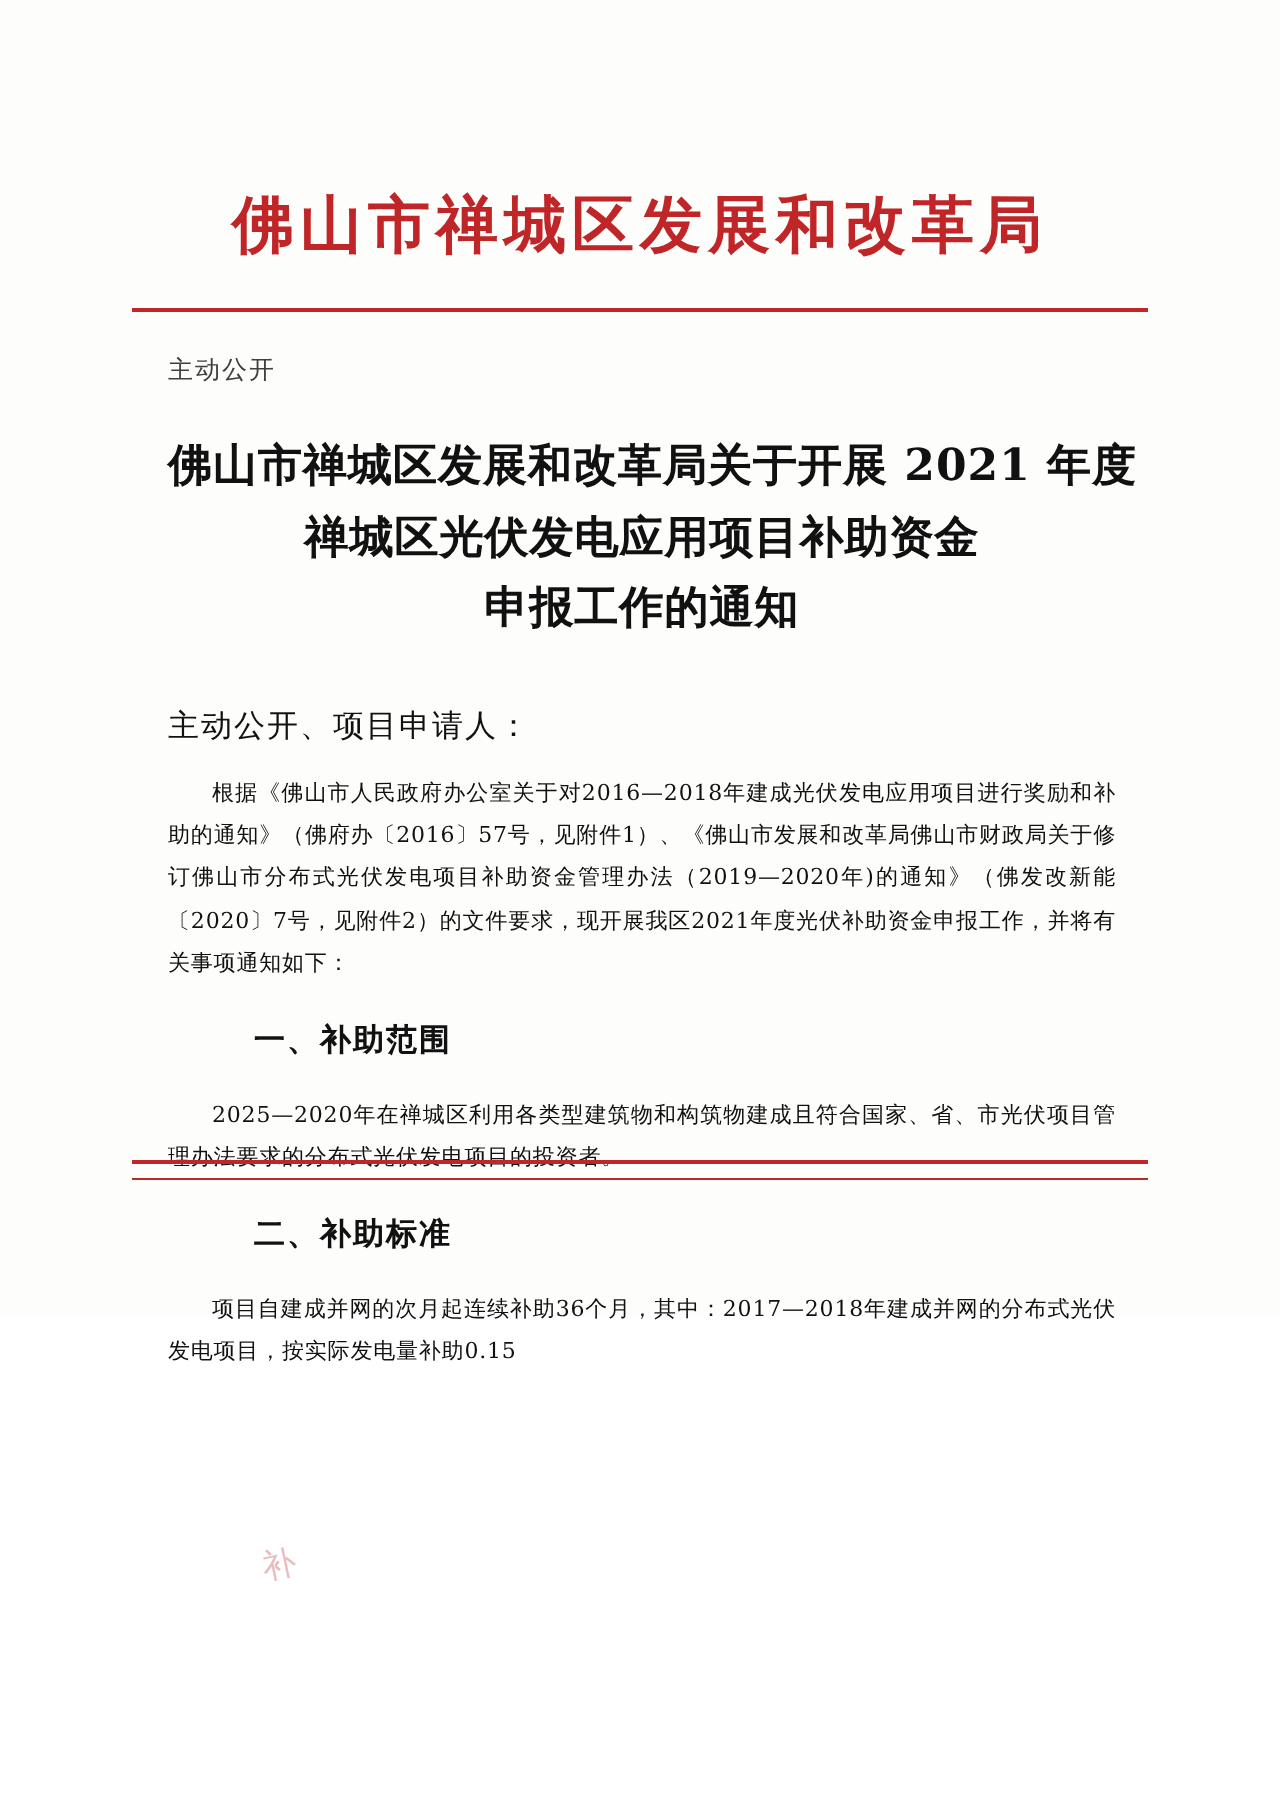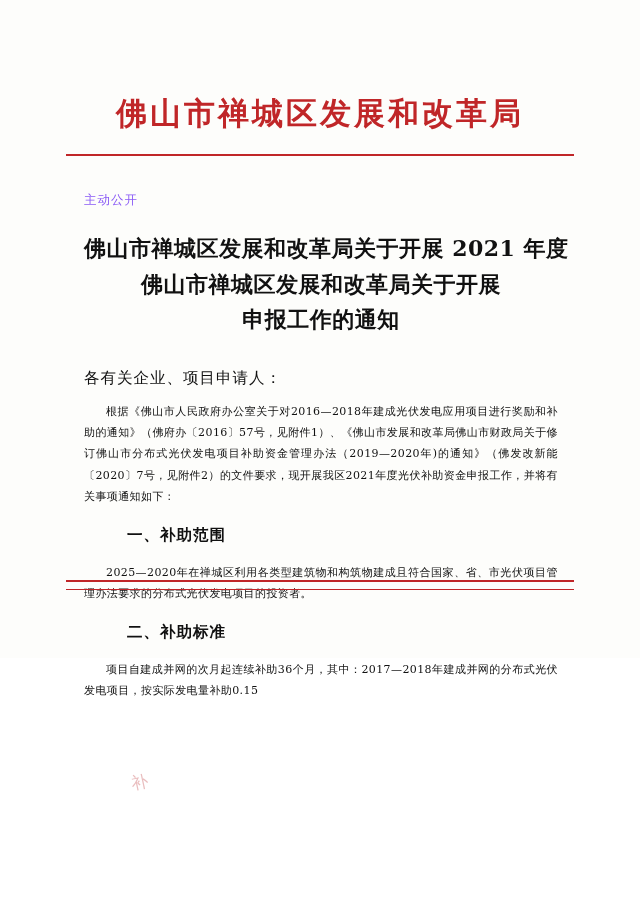--- a/index.html
+++ b/index.html
@@ -52,23 +52,23 @@
   
   .doc-body {
     position: absolute;
     left: 84px;
     top: 176px;
     width: 474px;
   }
 
   .open-tag {
     font-size: 12.5px;
-    color: #8b5cf6;
+    color: #404040;
     letter-spacing: 1px;
-    margin: 16px 0 22px 0;
+    margin: 1px 0 22px 0;
     font-family: "DejaVu Sans", sans-serif;
   }
 
   .doc-title {
     text-align: center;
     font-weight: bold;
     font-size: 22px;
     line-height: 1.62;
     letter-spacing: 0.5px;
     color: #111111;
@@ -149,25 +149,25 @@
     <div class="letterhead-title">佛山市禅城区发展和改革局</div>
   </div>
   <div class="letterhead-rule"></div>
 
   <div class="doc-body">
 
     <div class="open-tag">主动公开</div>
 
     <div class="doc-title">
       <span class="ln">佛山市禅城区发展和改革局关于开展 2021 年度</span>
-      <span class="ln">佛山市禅城区发展和改革局关于开展</span>
+      <span class="ln">禅城区光伏发电应用项目补助资金</span>
       <span class="ln">申报工作的通知</span>
     </div>
 
-    <p class="salutation">各有关企业、项目申请人：</p>
+    <p class="salutation">主动公开、项目申请人：</p>
 
     <p class="para">根据《佛山市人民政府办公室关于对2016—2018年建成光伏发电应用项目进行奖励和补助的通知》（佛府办〔2016〕57号，见附件1）、《佛山市发展和改革局佛山市财政局关于修订佛山市分布式光伏发电项目补助资金管理办法（2019—2020年)的通知》（佛发改新能〔2020〕7号，见附件2）的文件要求，现开展我区2021年度光伏补助资金申报工作，并将有关事项通知如下：</p>
 
     <p class="heading">一、补助范围</p>
     <p class="para">2025—2020年在禅城区利用各类型建筑物和构筑物建成且符合国家、省、市光伏项目管理办法要求的分布式光伏发电项目的投资者。</p>
 
     <p class="heading">二、补助标准</p>
     <p class="para">项目自建成并网的次月起连续补助36个月，其中：2017—2018年建成并网的分布式光伏发电项目，按实际发电量补助0.15</p>
 
   </div>

